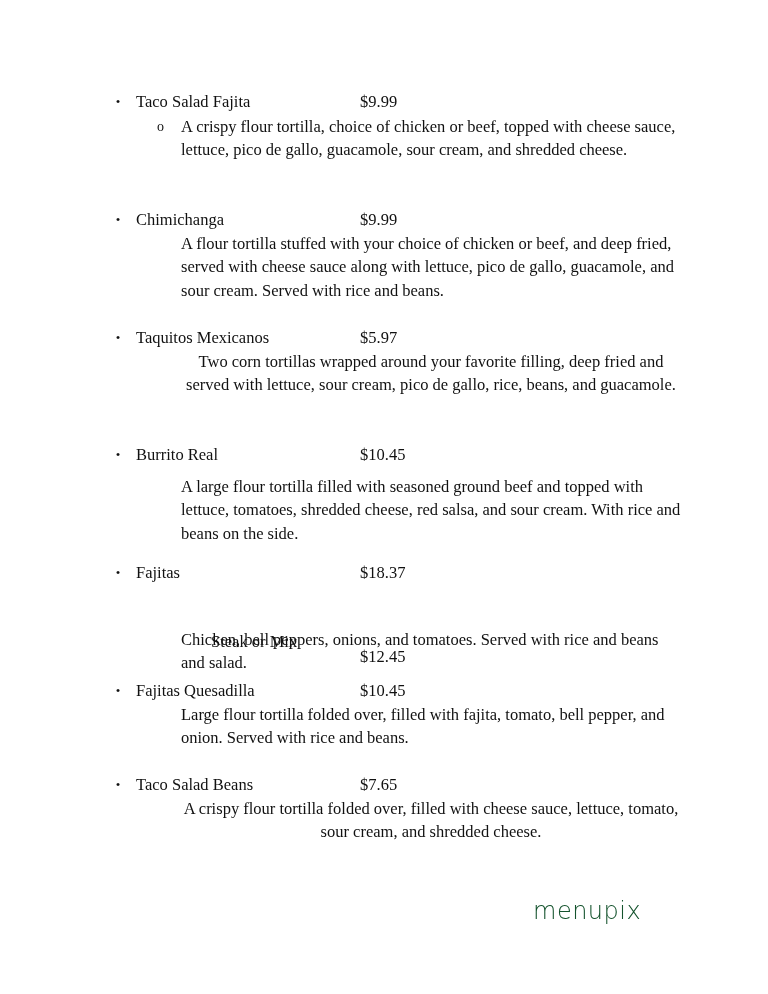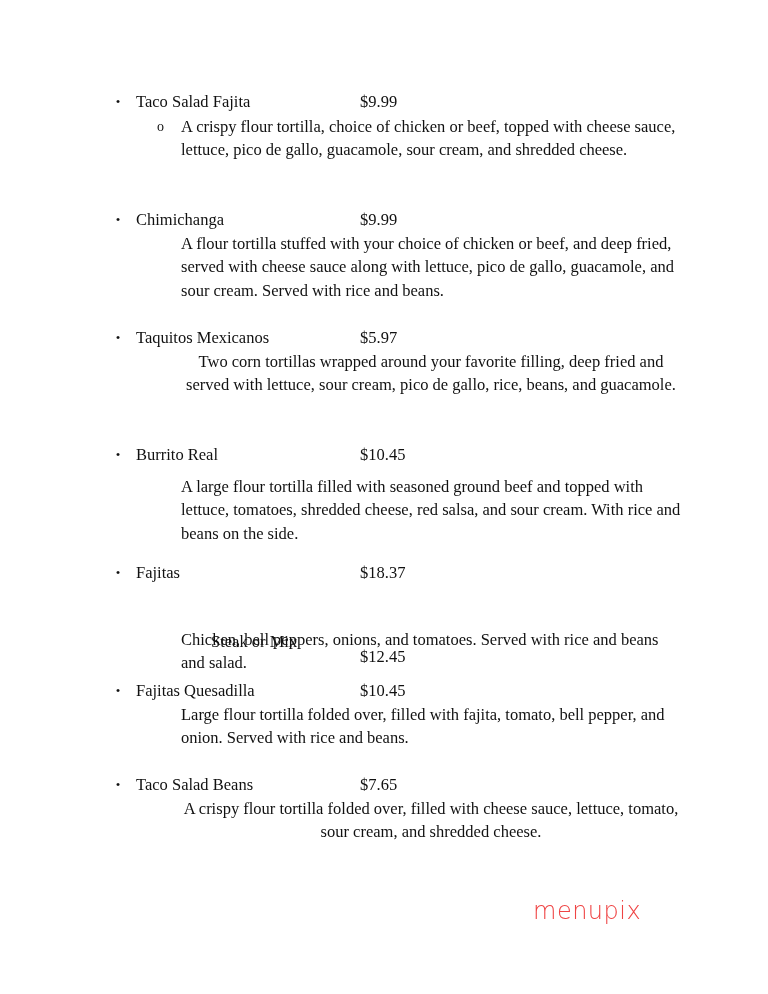--- a/index.html
+++ b/index.html
@@ -5,21 +5,21 @@
   html, body { margin:0; padding:0; background:#ffffff; }
   body { width:768px; height:994px; position:relative; overflow:hidden;
          font-family:"Liberation Serif", "DejaVu Serif", serif; color:#111; }
   .item { position:absolute; left:0; width:768px; }
   .bullet { position:absolute; left:113px; width:10px; text-align:center; font-size:13px; line-height:24px; }
   .name { position:absolute; left:136px; font-size:16.5px; line-height:24px; white-space:nowrap; }
   .price { position:absolute; left:360px; font-size:16.5px; line-height:24px; white-space:nowrap; }
   .sub-bullet { position:absolute; left:157px; font-size:14px; line-height:24px; }
   .desc { position:absolute; left:181px; width:500px; font-size:16.5px; line-height:23.3px; }
   .watermark { position:absolute; left:533px; top:897px; font-family:"DejaVu Sans", sans-serif;
-               font-size:24px; color:#ef4444; letter-spacing:0.5px; font-weight:300; }
+               font-size:24px; color:#14532d; letter-spacing:0.5px; font-weight:300; }
 </style>
 </head>
 <body>
 
 <div class="item" style="top:90px;">
   <span class="bullet">•</span>
   <span class="name">Taco Salad Fajita</span>
   <span class="price">$9.99</span>
   <span class="sub-bullet" style="top:25px;">o</span>
   <div class="desc" style="top:25px;">A crispy flour tortilla, choice of chicken or beef, topped with cheese sauce, lettuce, pico de gallo, guacamole, sour cream, and shredded cheese.</div>

